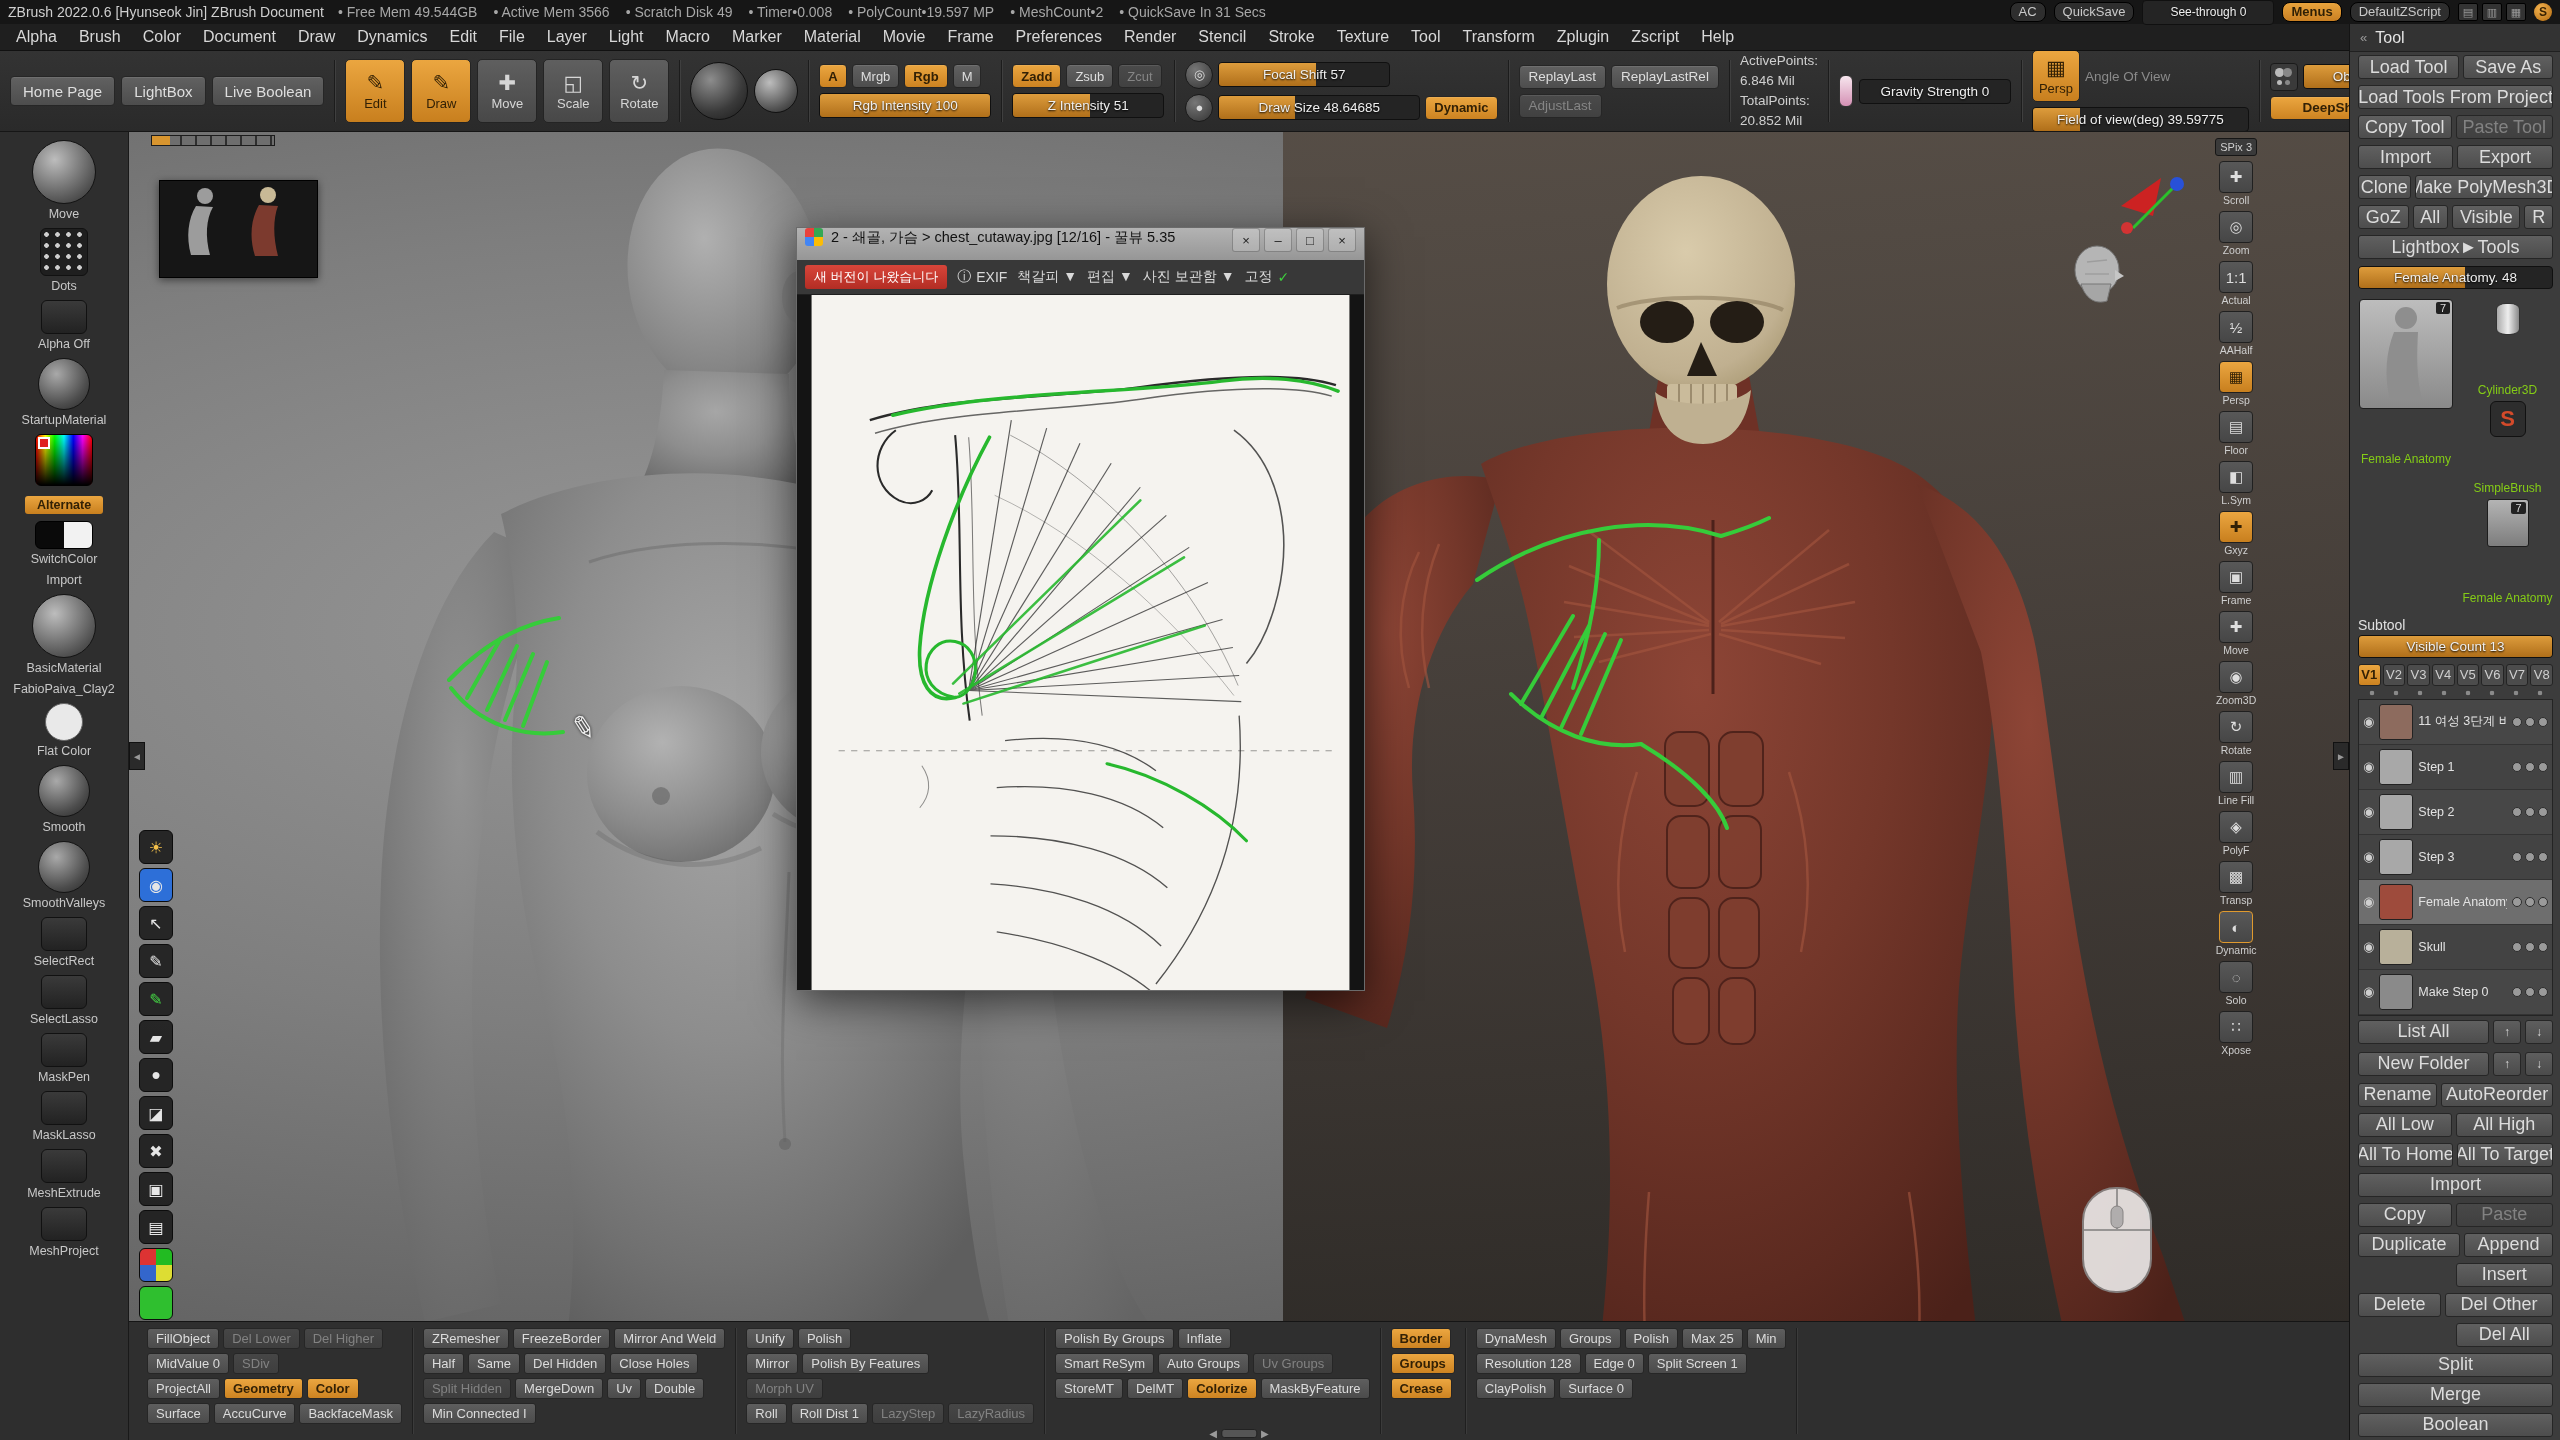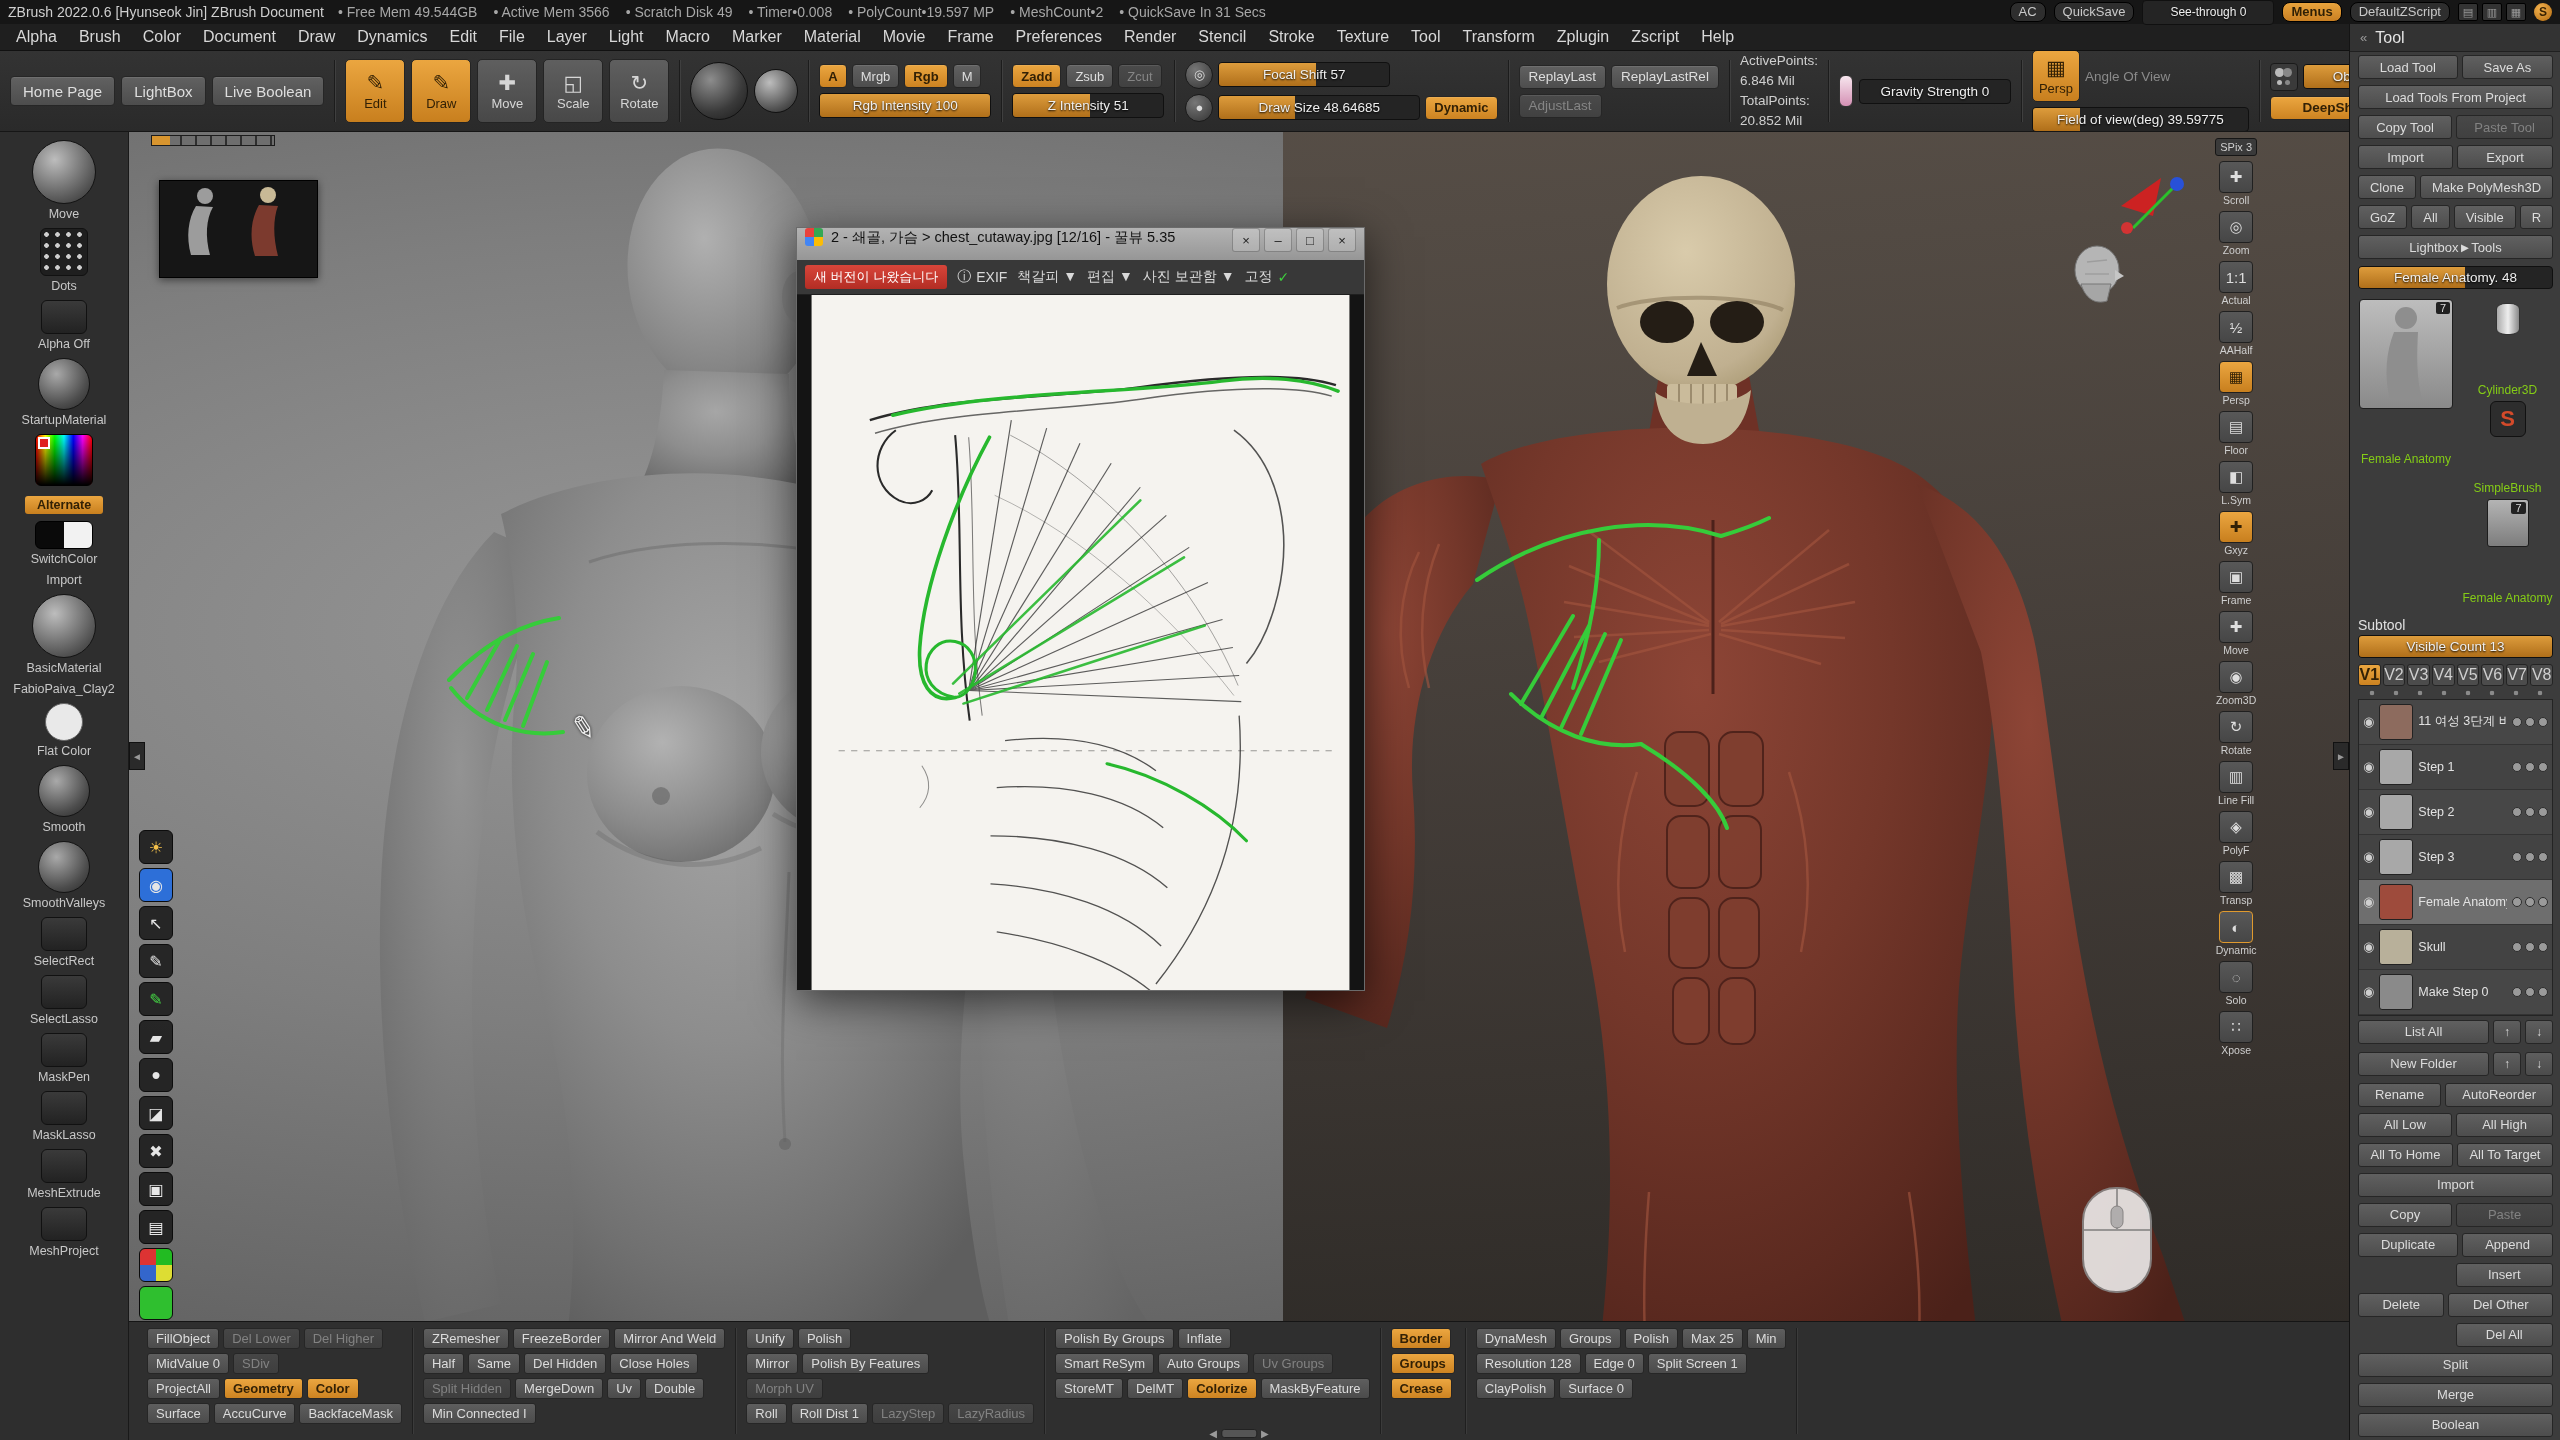--- a/index.html
+++ b/index.html
@@ -117,37 +117,37 @@
   .tbtn{background:linear-gradient(#5e5e5e,#4b4b4b);border:1px solid #262626;border-radius:3px;color:#dcdcdc;font-size:13px;height:21px;padding:0 8px;display:inline-flex;align-items:center;white-space:nowrap;}
   .tbtn.orange{background:linear-gradient(#eba640,#cd8321);color:#332105;font-weight:bold;}
   .tbtn.dim{color:#828282;background:linear-gradient(#464646,#3e3e3e);}
   .tray-scroll{position:absolute;left:50%;bottom:1px;transform:translateX(-50%);display:flex;align-items:center;gap:4px;font-size:10px;color:#9a9a9a;}
   .tsc-bar{width:34px;height:7px;background:#555;border-radius:3px;border:1px solid #222;}
   
   .tool-panel{width:211px;background:#3c3c3c;border-left:1px solid #141414;display:flex;flex-direction:column;overflow:hidden;font-size:13.5px;flex:0 0 auto;}
   .tp-header{height:30px;display:flex;align-items:center;gap:8px;padding:0 10px;background:#333;border-bottom:1px solid #202020;font-size:16px;color:#e4e4e4;}
   .tp-flip{color:#9a9a9a;font-size:13px;}
   .tp-row{display:flex;gap:4px;margin:3px 8px;}
-  .pbtn{flex:1 1 auto;background:linear-gradient(#606060,#4d4d4d);border:1px solid #262626;border-radius:3px;color:#dcdcdc;font-size:13px;height:24px;display:inline-flex;align-items:center;justify-content:center;white-space:nowrap;overflow:hidden;padding:0 6px;}
+  .pbtn{flex:1 1 auto;background:linear-gradient(#606060,#4d4d4d);border:1px solid #262626;border-radius:3px;color:#dcdcdc;font-size:18px;height:24px;display:inline-flex;align-items:center;justify-content:center;white-space:nowrap;overflow:hidden;padding:0 6px;}
   .pbtn.dim{color:#828282;background:linear-gradient(#484848,#404040);}
   .pbtn.push-right{margin-left:50%;}
   .tp-slider{margin:4px 8px;}
   .tp-thumbs{margin:6px 8px;display:flex;gap:8px;}
   .tp-big{position:relative;width:96px;display:flex;flex-direction:column;align-items:center;gap:3px;}
   .tp-big-img{width:92px;height:108px;background:linear-gradient(#bdbdbd,#8a8a8a);border:1px solid #1d1d1d;border-radius:4px;position:relative;overflow:hidden;}
   .tp-badge{position:absolute;right:2px;top:2px;background:#222;color:#ddd;font-size:11px;border-radius:2px;padding:0 4px;z-index:2;}
   .tp-lbl{font-size:12px;color:#84cc16;white-space:nowrap;margin-top:40px;}
   .tp-side{display:flex;flex-direction:column;gap:4px;align-items:center;flex:1;}
   .tp-cyl{width:40px;height:40px;position:relative;}
   .tp-cyl:before{content:"";position:absolute;inset:4px 8px;background:linear-gradient(90deg,#aaa,#eee,#888);border-radius:10px/6px;border:1px solid #333;}
   .tp-sbrush{width:34px;height:34px;border-radius:6px;background:#2d2d2d;border:1px solid #111;color:#d44a2a;font-weight:bold;font-size:22px;display:flex;align-items:center;justify-content:center;}
   .tp-small-thumb{position:relative;width:40px;height:46px;background:linear-gradient(#b4b4b4,#7d7d7d);border:1px solid #1d1d1d;border-radius:3px;}
   .st-header{margin:6px 8px 2px;font-size:14px;color:#e0e0e0;}
   .st-tabs{display:flex;gap:2px;margin:2px 8px;}
-  .st-tab{flex:1;height:20px;background:#4c4c4c;border:1px solid #242424;border-radius:3px;font-size:16px;display:flex;align-items:center;justify-content:center;color:#cfcfcf;}
+  .st-tab{flex:1;height:20px;background:#4c4c4c;border:1px solid #242424;border-radius:3px;font-size:13px;display:flex;align-items:center;justify-content:center;color:#cfcfcf;}
   .st-tab.active{background:linear-gradient(#eba640,#cd8321);color:#332105;font-weight:bold;}
   .st-ind{height:10px;margin:0 10px 2px;background:radial-gradient(circle,#8a8a8a 2px,transparent 2.6px);background-size:24px 10px;}
   .st-list{margin:0 8px;border:1px solid #242424;background:#424242;}
   .st-item{display:flex;align-items:center;gap:5px;height:44px;padding:0 4px;border-bottom:1px solid #333;background:#474747;}
   .st-item:nth-child(even){background:#434343;}
   .st-item.selected{background:#6e6e6e;}
   .st-eye{font-size:13px;color:#cfcfcf;}
   .st-thumb{width:32px;height:34px;border-radius:3px;border:1px solid #222;flex:0 0 auto;}
   .st-name{flex:1;font-size:12.5px;color:#e2e2e2;white-space:nowrap;overflow:hidden;}
   .st-dots{display:flex;gap:3px;}

